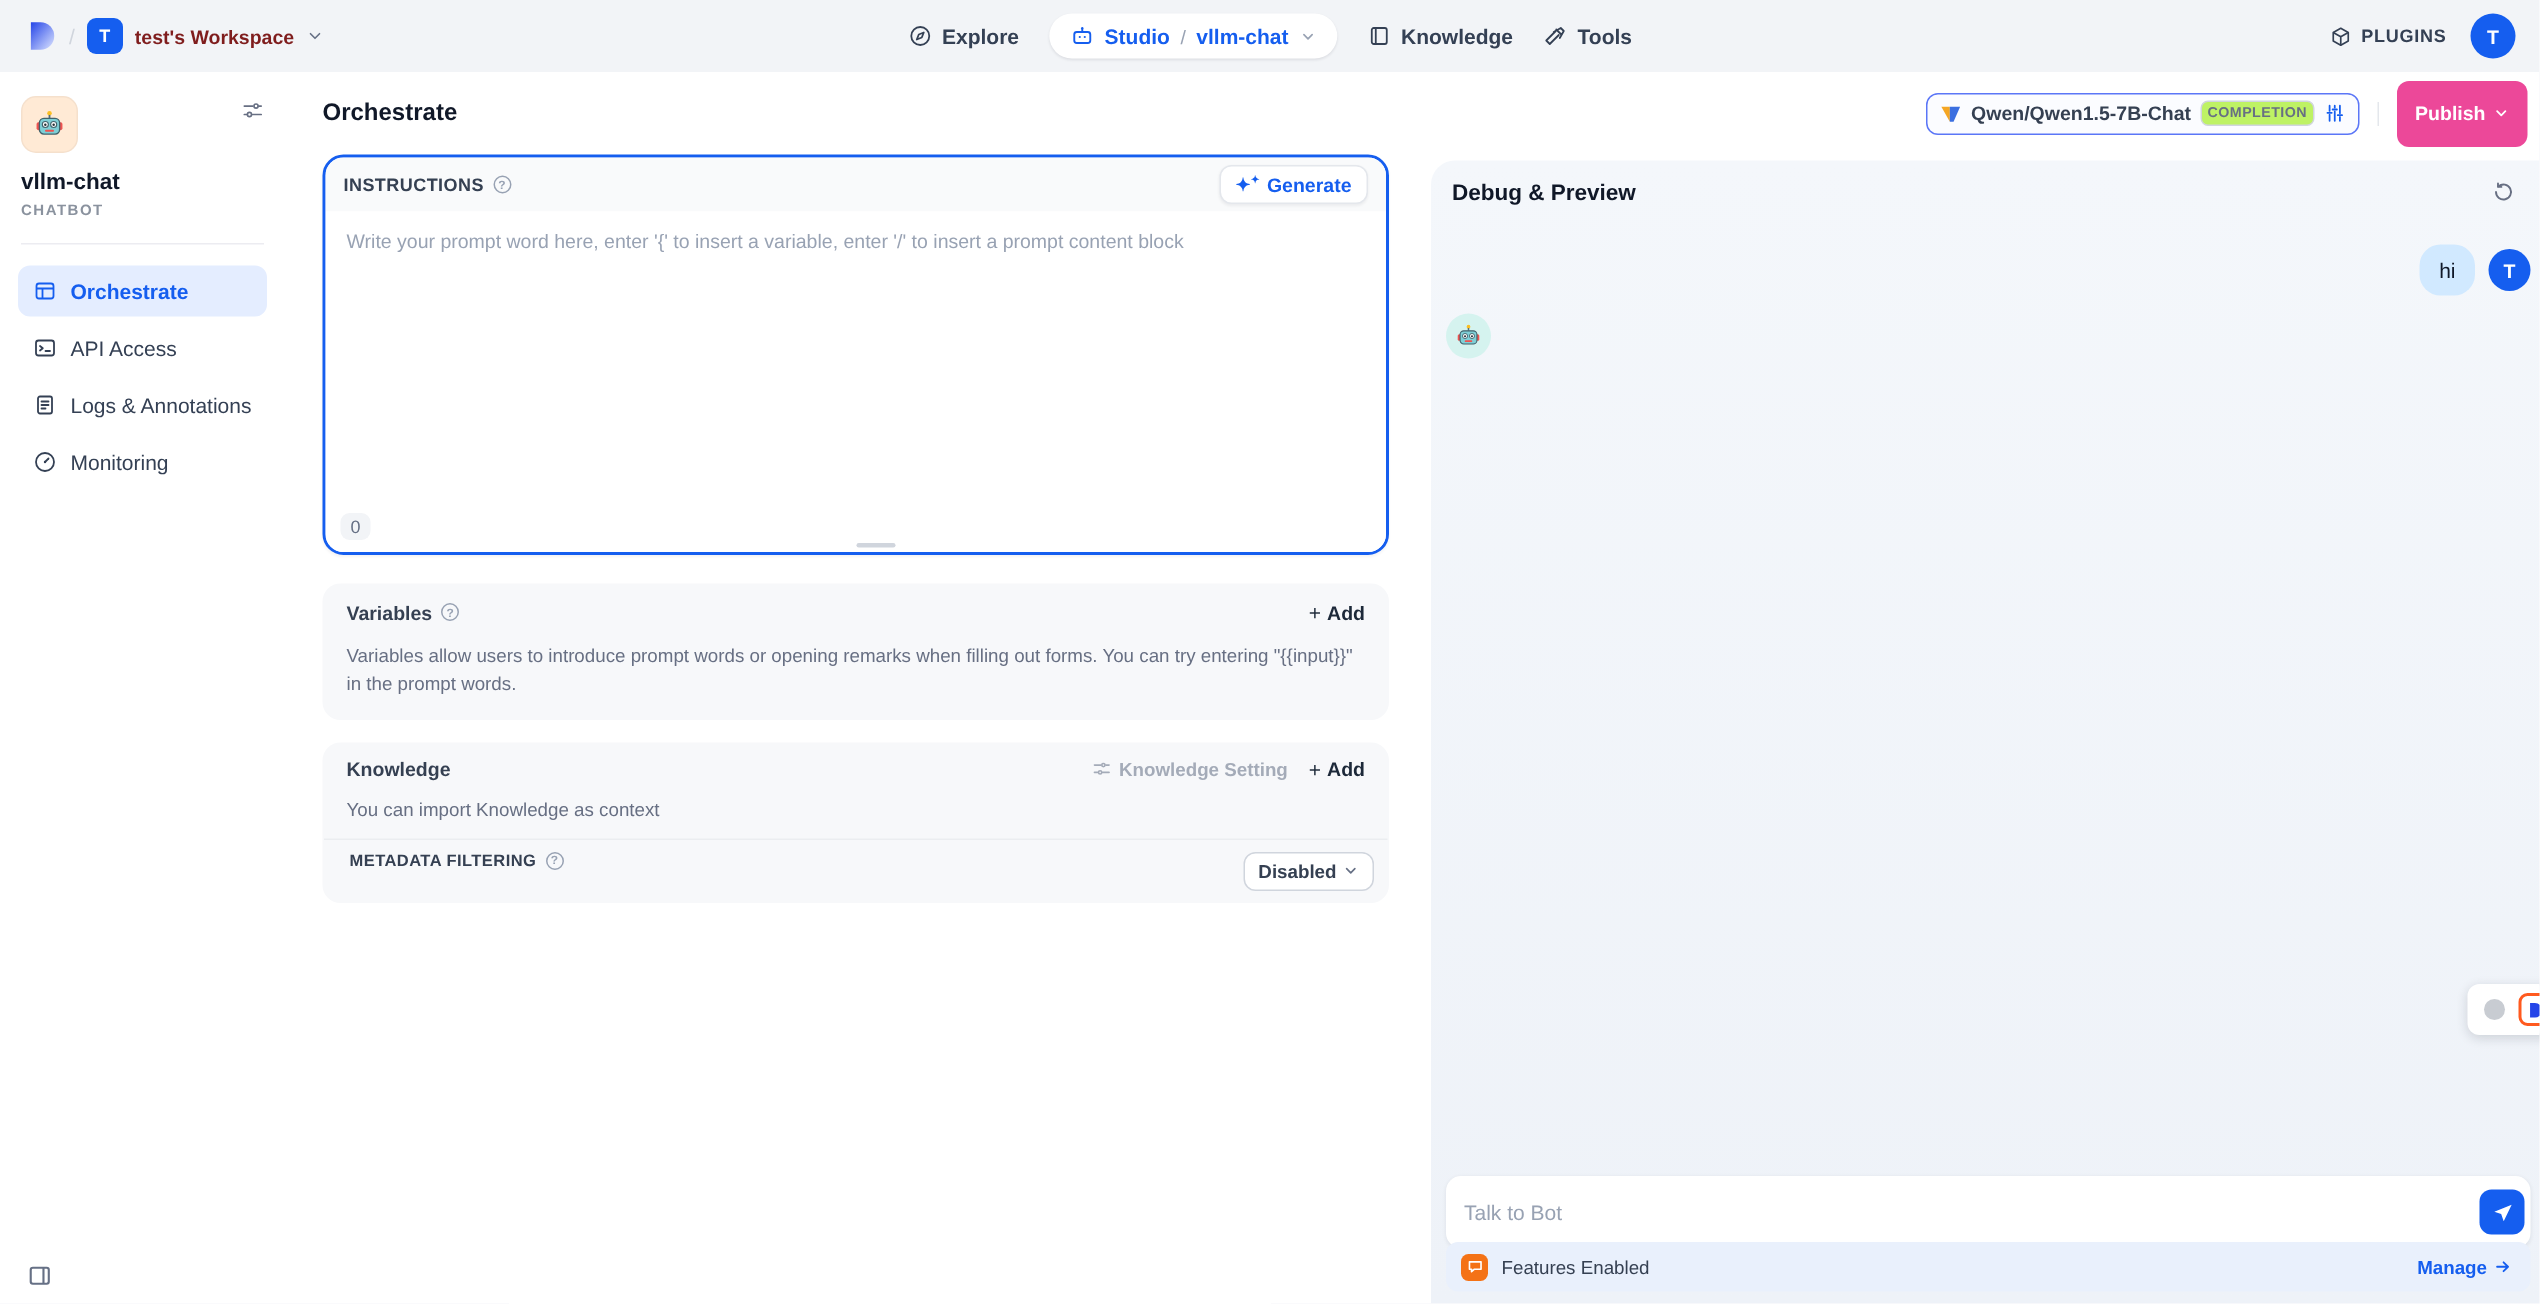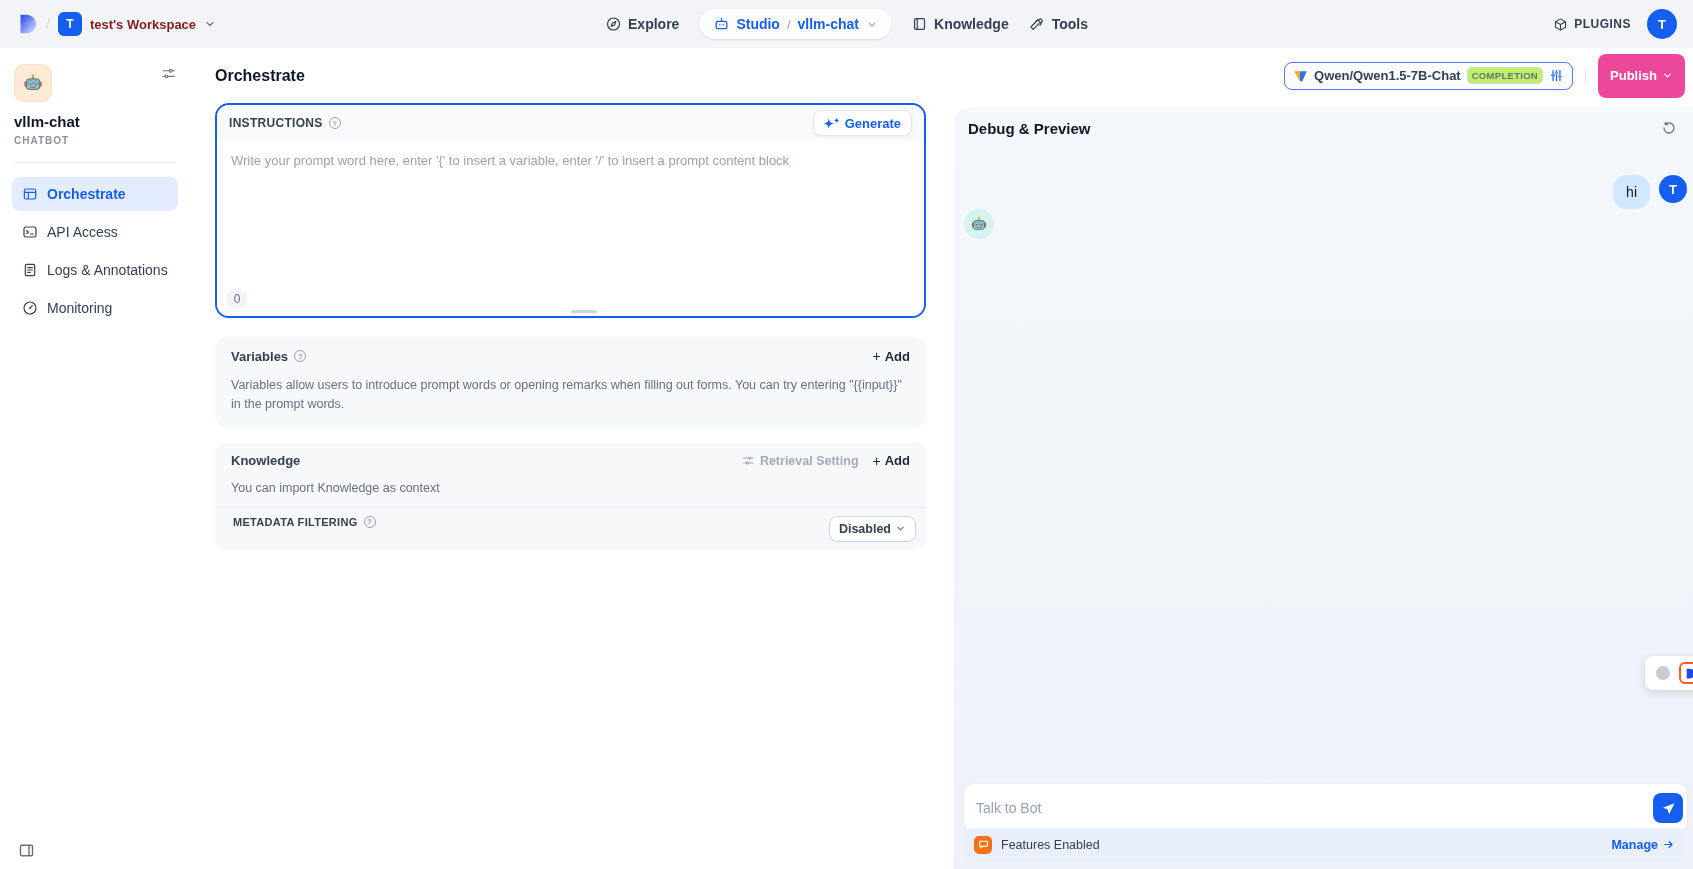--- a/index.html
+++ b/index.html
@@ -83,21 +83,21 @@
   .tb-sep { width: 1px; height: 16px; background: #e4e7ec; margin: 0 4px; }
   .publish-btn {
     height: 44px; display: flex; align-items: center; gap: 5px; padding: 0 12px;
     background: #ec4899; color: #fff; border: none; border-radius: 8px;
     font-size: 13px; font-weight: 700; cursor: pointer; font-family: inherit;
   }
 
   
   .main-col { position: absolute; top: 55px; left: 0; width: 764px; bottom: 0; padding: 0 28px 0 25px; }
   .instr-panel {
-    position: relative; height: 215px; border: 2px solid #155eef; border-radius: 14px;
+    position: relative; height: 267px; border: 2px solid #155eef; border-radius: 14px;
     background: #fff; overflow: hidden; box-shadow: 0 1px 2px rgba(16,24,40,.05);
   }
   .instr-head { height: 36px; display: flex; align-items: center; padding: 0 12px; background: #f9fafb; }
   .instr-title { font-size: 12px; font-weight: 700; letter-spacing: .3px; color: #354052; }
   .q-icon {
     width: 12px; height: 12px; border: 1.2px solid #98a2b3; border-radius: 50%;
     color: #98a2b3; font-size: 8px; font-weight: 700;
     display: inline-flex; align-items: center; justify-content: center; margin-left: 6px;
   }
   .gen-btn {
@@ -141,21 +141,21 @@
 
   
   .debug-panel {
     position: absolute; top: 59px; left: 764px; right: 0; bottom: 0;
     background: linear-gradient(180deg, #f4f7fb 0%, #eef2f8 100%);
     border-top-left-radius: 16px;
   }
   .dp-head { height: 42px; display: flex; align-items: center; justify-content: space-between; padding: 0 16px 0 14px; }
   .dp-title { font-size: 15px; font-weight: 700; color: #101828; }
   .reset-btn { color: #676f83; cursor: pointer; }
-  .msg-user { position: absolute; top: 68px; right: 6px; display: flex; align-items: flex-start; gap: 9px; }
+  .msg-user { position: absolute; top: 56px; right: 6px; display: flex; align-items: center; gap: 9px; }
   .bubble-user { background: #d1e9ff; border-radius: 14px; padding: 9px 13px; font-size: 14px; color: #101828; }
   .msg-bot { position: absolute; top: 102px; left: 10px; display: flex; align-items: flex-start; gap: 10px; }
   .bot-avatar { width: 30px; height: 30px; border-radius: 50%; background: #d5f3ef; display: flex; align-items: center; justify-content: center; }
   .bubble-bot {
     background: #fff; border-radius: 14px; padding: 10px 14px; font-size: 14px; color: #101828;
     box-shadow: 0 1px 2px rgba(16,24,40,.04); margin-top: 2px;
   }
   .chat-input-row {
     position: absolute; left: 10px; right: 6px; top: 677px; height: 48px;
     background: #fff; border-radius: 10px; box-shadow: 0 1px 3px rgba(16,24,40,.08);
@@ -407,21 +407,21 @@
       <div class="kn-head">
         <span class="card-title">Knowledge</span>
         <span class="retr-btn">
           <span class="icon">
             <svg width="13" height="13" viewBox="0 0 24 24" fill="none" stroke="currentColor" stroke-width="2" stroke-linecap="round">
                 <path d="M3 7.5h8M17 7.5h4M3 16.5h4M13 16.5h8"></path>
                 <circle cx="14" cy="7.5" r="2"></circle>
                 <circle cx="10" cy="16.5" r="2"></circle>
               </svg>
           </span>
-          <span>Retrieval Setting</span>
+          <span>Knowledge Setting</span>
         </span>
         <span class="add-btn" style="margin-left:0;">
           <span class="add-plus">+</span>
           <span>Add</span>
         </span>
       </div>
       <div class="kn-desc">You can import Knowledge as context</div>
       <div class="kn-divider"></div>
       <div class="meta-row">
         <span class="meta-title">METADATA FILTERING</span>

